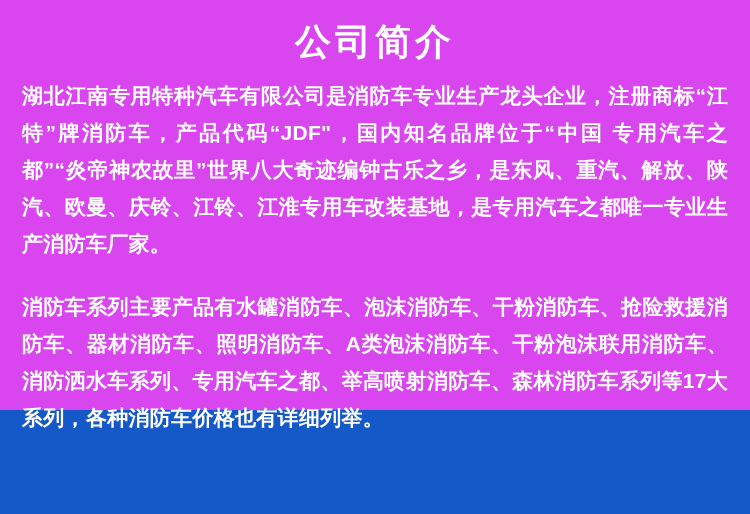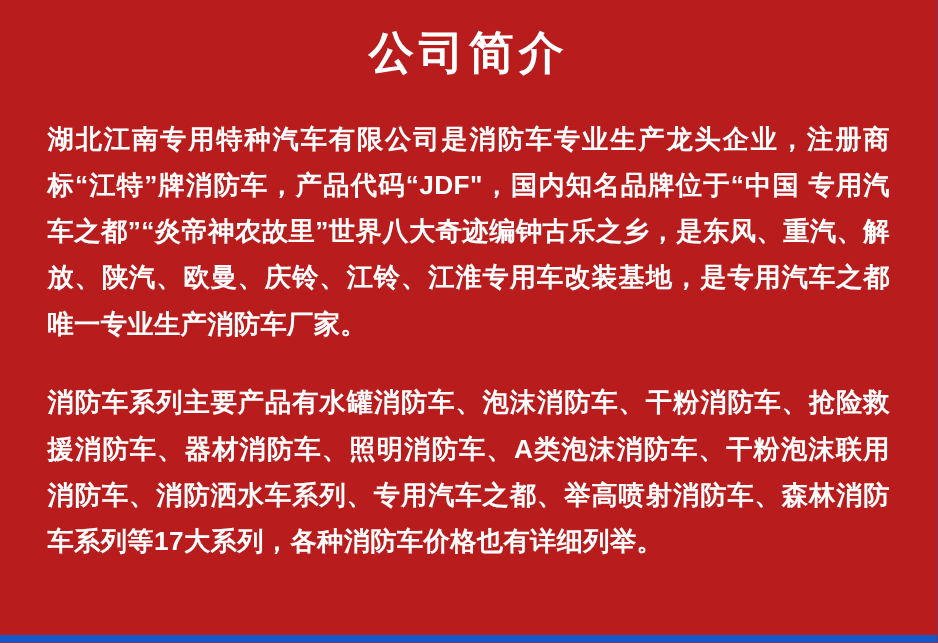--- a/index.html
+++ b/index.html
@@ -9,22 +9,22 @@
   body {
     width: 750px;
     height: 514px;
     background: #1558c8;
     font-family: "Liberation Sans", "DejaVu Sans", sans-serif;
     overflow: hidden;
   }
   .page {
     position: relative;
     width: 750px;
-    height: 508px;
-    background: #b91c1c;
+    height: 410px;
+    background: #d946ef;
     box-sizing: border-box;
     padding: 0 18px;
   }
   .title {
     text-align: center;
     color: #ffffff;
     font-size: 36px;
     font-weight: bold;
     letter-spacing: 4px;
     padding-top: 20px;
@@ -33,21 +33,21 @@
   }
   .body-text {
     color: #ffffff;
     font-size: 21px;
     font-weight: bold;
     line-height: 37px;
     letter-spacing: 0.3px;
     text-align: justify;
   }
   .para {
-    margin: 16px;
+    margin: 0;
     padding: 0 4px;
   }
   .para + .para {
     margin-top: 26px;
   }
 </style>
 </head>
 <body>
 
 <div class="page">

